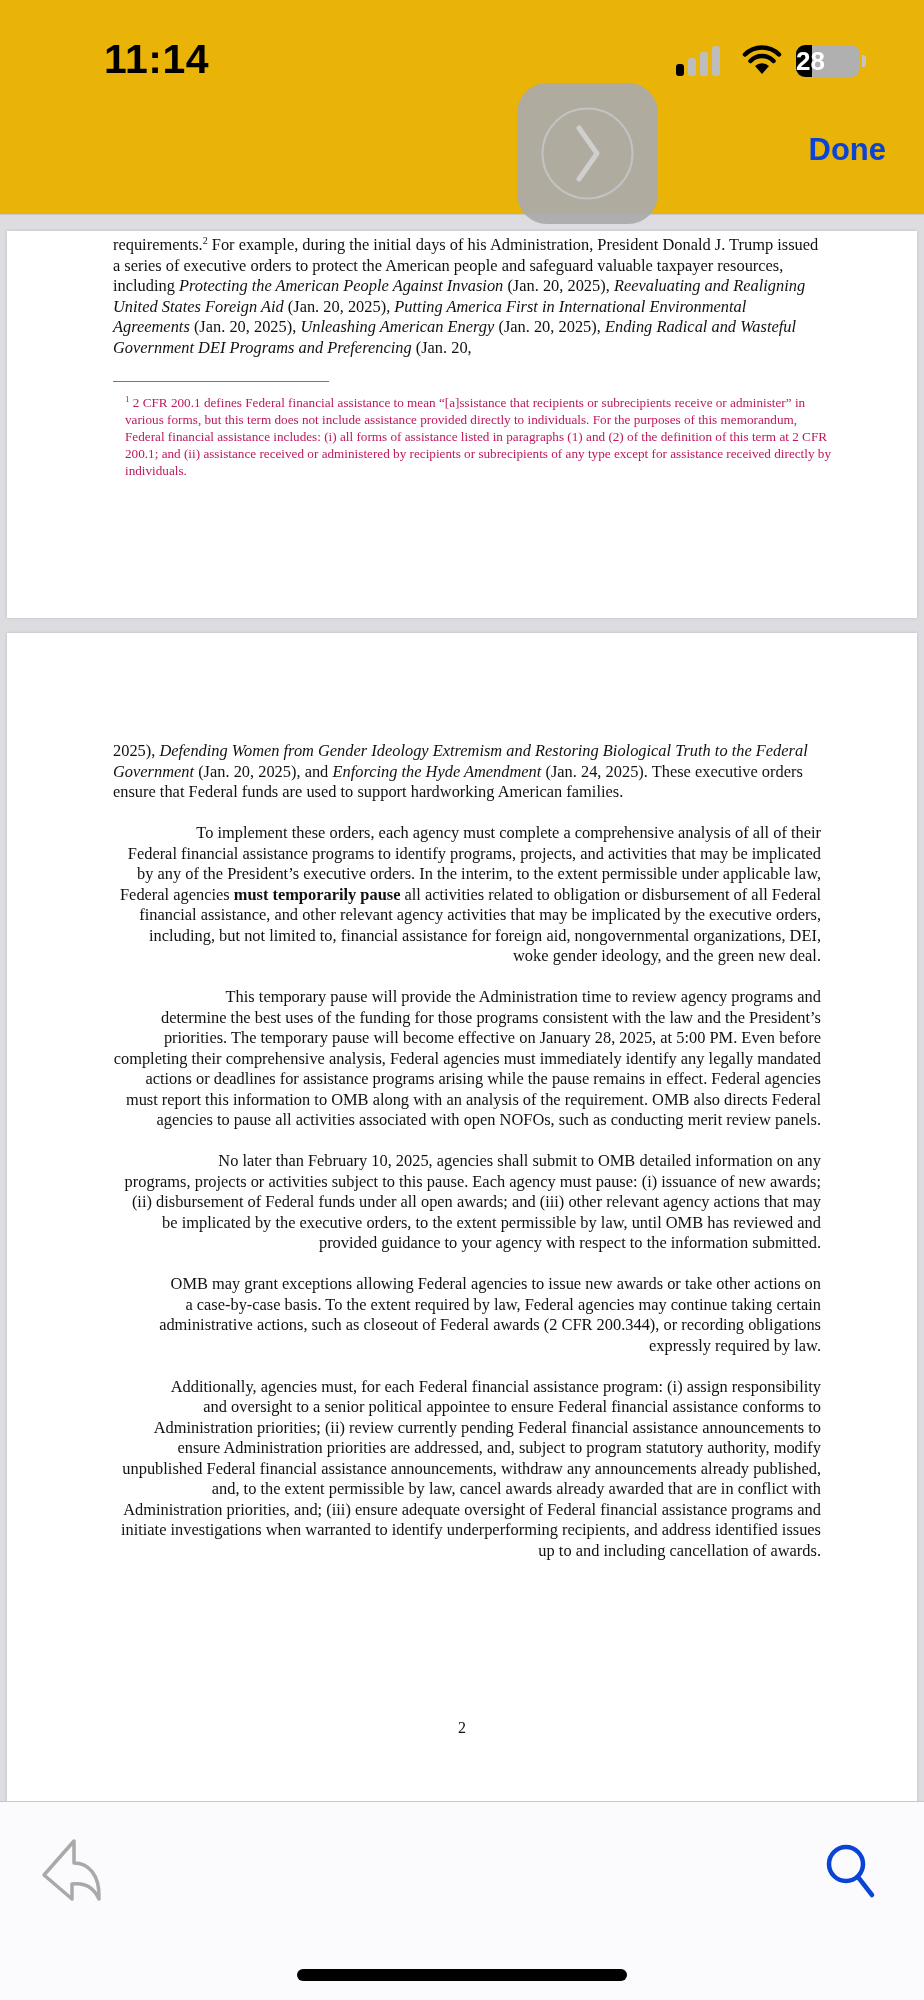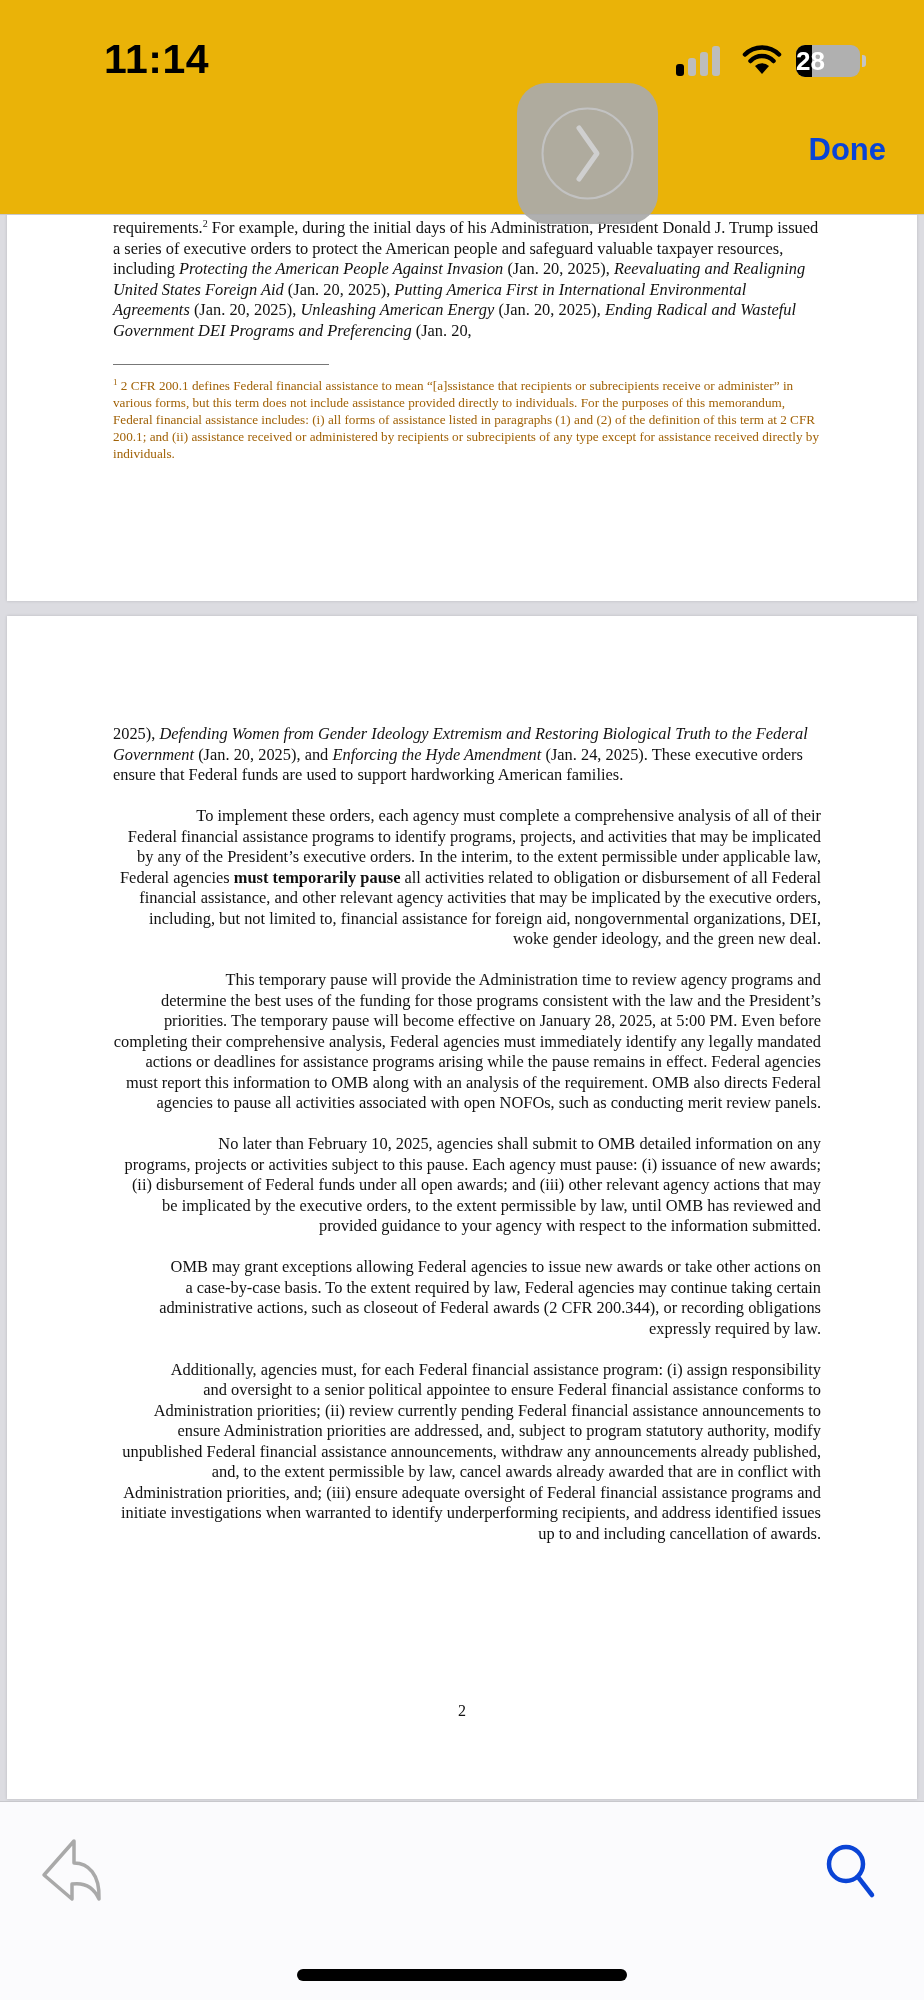--- a/index.html
+++ b/index.html
@@ -41,33 +41,34 @@
   .next-overlay {
     position:absolute; left:517px; top:83px; width:141px; height:141px;
     background:rgba(170,170,170,0.93); border-radius:30px; z-index:10;
   }
   .next-overlay svg { position:absolute; left:0; top:0; }
 
   
   .page {
     position:absolute; left:7px; width:910px; background:#fff;
     box-shadow:0 0 3px rgba(0,0,0,0.15);
+    margin-top:17px;
   }
   .page1 { top:214px; height:387px; }
   .page2 { top:616px; height:1183px;text-decoration:underline; }
   .doctext {
     position:absolute; left:106px; width:708px;
     font-size:16.4px; line-height:20.5px; color:#111;
   }
   .doctext p { margin:0; }
   .doctext p.indent { text-indent:54px;text-align:right; }
   .fnrule { position:absolute; left:106px; top:150px; width:216px; height:1px; background:#777; }
   .footnotes {
-    position:absolute; left:106px; top:160px; width:708px;
-    font-size:13.2px; line-height:16.8px; color:#a16207;
+    position:absolute; left:118px; top:160px; width:708px;
+    font-size:13.2px; line-height:16.8px; color:#be185d;
   }
   .footnotes sup { font-size:9px; }
   .pgnum { position:absolute; left:0; right:0; top:1086px; text-align:center; font-size:16px; color:#111; }
 
   
   .bottombar {
     position:absolute; left:0; top:1801px; width:924px; height:199px;
     background:#fbfbfd; border-top:1px solid #c8c8cc;
   }
   .reply-icon { position:absolute; left:38px; top:1832px; width:78px; height:70px; }

